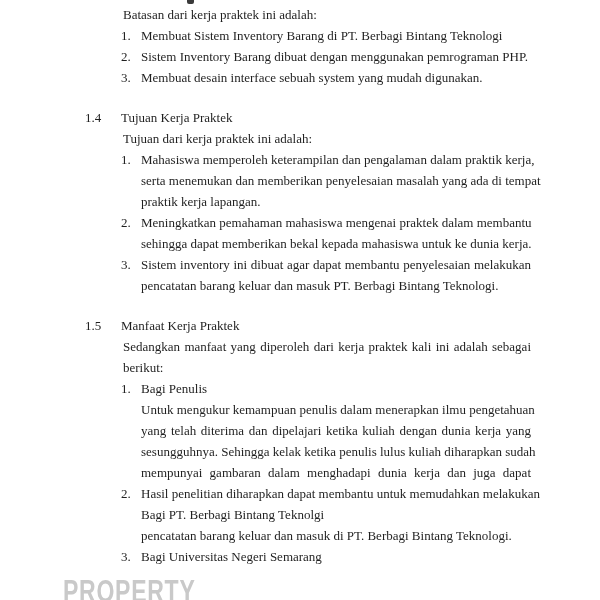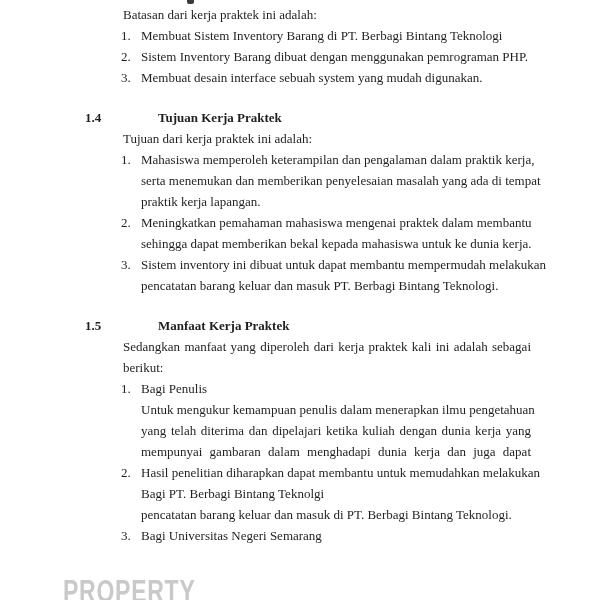--- a/index.html
+++ b/index.html
@@ -33,21 +33,21 @@
   }
   .ln {
     line-height: 21px; white-space: nowrap;
   }
   .ln.j {
     text-align: justify; text-align-last: justify;
     text-justify: inter-word;
     font-family: Liberation Serif, serif;
   }
   .heading {
-    display: flex; margin-top: 19px; font-weight: bold; line-height: 21px; gap: 37px;
+    display: flex; margin-top: 19px; font-weight: normal; line-height: 21px;
   }
   .h-num { width: 36px; flex: 0 0 36px; }
   .para { margin-left: 38px; }
   .item { position: relative; margin-left: 36px; padding-left: 20px; }
   .item .num {
     position: absolute; left: 0; top: 0; line-height: 21px;
   }
 </style>
 </head>
 <body>
@@ -84,36 +84,37 @@
         <div class="ln j">serta menemukan dan memberikan penyelesaian masalah yang ada di tempat</div>
         <div class="ln">praktik kerja lapangan.</div>
       </div>
       <div class="item">
         <span class="num">2.</span>
         <div class="ln j">Meningkatkan pemahaman mahasiswa mengenai praktek dalam membantu</div>
         <div class="ln">sehingga dapat memberikan bekal kepada mahasiswa untuk ke dunia kerja.</div>
       </div>
       <div class="item">
         <span class="num">3.</span>
-        <div class="ln j">Sistem inventory ini dibuat untuk dapat membantu mempermudah melakukan</div>
+        <div class="ln j">Sistem inventory ini dibuat agar dapat membantu penyelesaian melakukan</div>
         <div class="ln">pencatatan barang keluar dan masuk PT. Berbagi Bintang Teknologi.</div>
       </div>
       <div class="heading">
         <span class="h-num">1.5</span>
         <span class="h-title">Manfaat Kerja Praktek</span>
       </div>
       <div class="para">
         <div class="ln j">Sedangkan manfaat yang diperoleh dari kerja praktek kali ini adalah sebagai</div>
         <div class="ln">berikut:</div>
       </div>
       <div class="item">
         <span class="num">1.</span>
         <div class="ln">Bagi Penulis</div>
         <div class="ln j">Untuk mengukur kemampuan penulis dalam menerapkan ilmu pengetahuan</div>
         <div class="ln j">yang telah diterima dan dipelajari ketika kuliah dengan dunia kerja yang</div>
+        <div class="ln j">sesungguhnya. Sehingga kelak ketika penulis lulus kuliah diharapkan sudah</div>
         <div class="ln j">mempunyai gambaran dalam menghadapi dunia kerja dan juga dapat</div>
       </div>
       <div class="item">
         <span class="num">2.</span>
         <div class="ln j">Hasil penelitian diharapkan dapat membantu untuk memudahkan melakukan</div>
         <div class="ln">Bagi PT. Berbagi Bintang Teknolgi</div>
         <div class="ln">pencatatan barang keluar dan masuk di PT. Berbagi Bintang Teknologi.</div>
       </div>
       <div class="item">
         <span class="num">3.</span>

